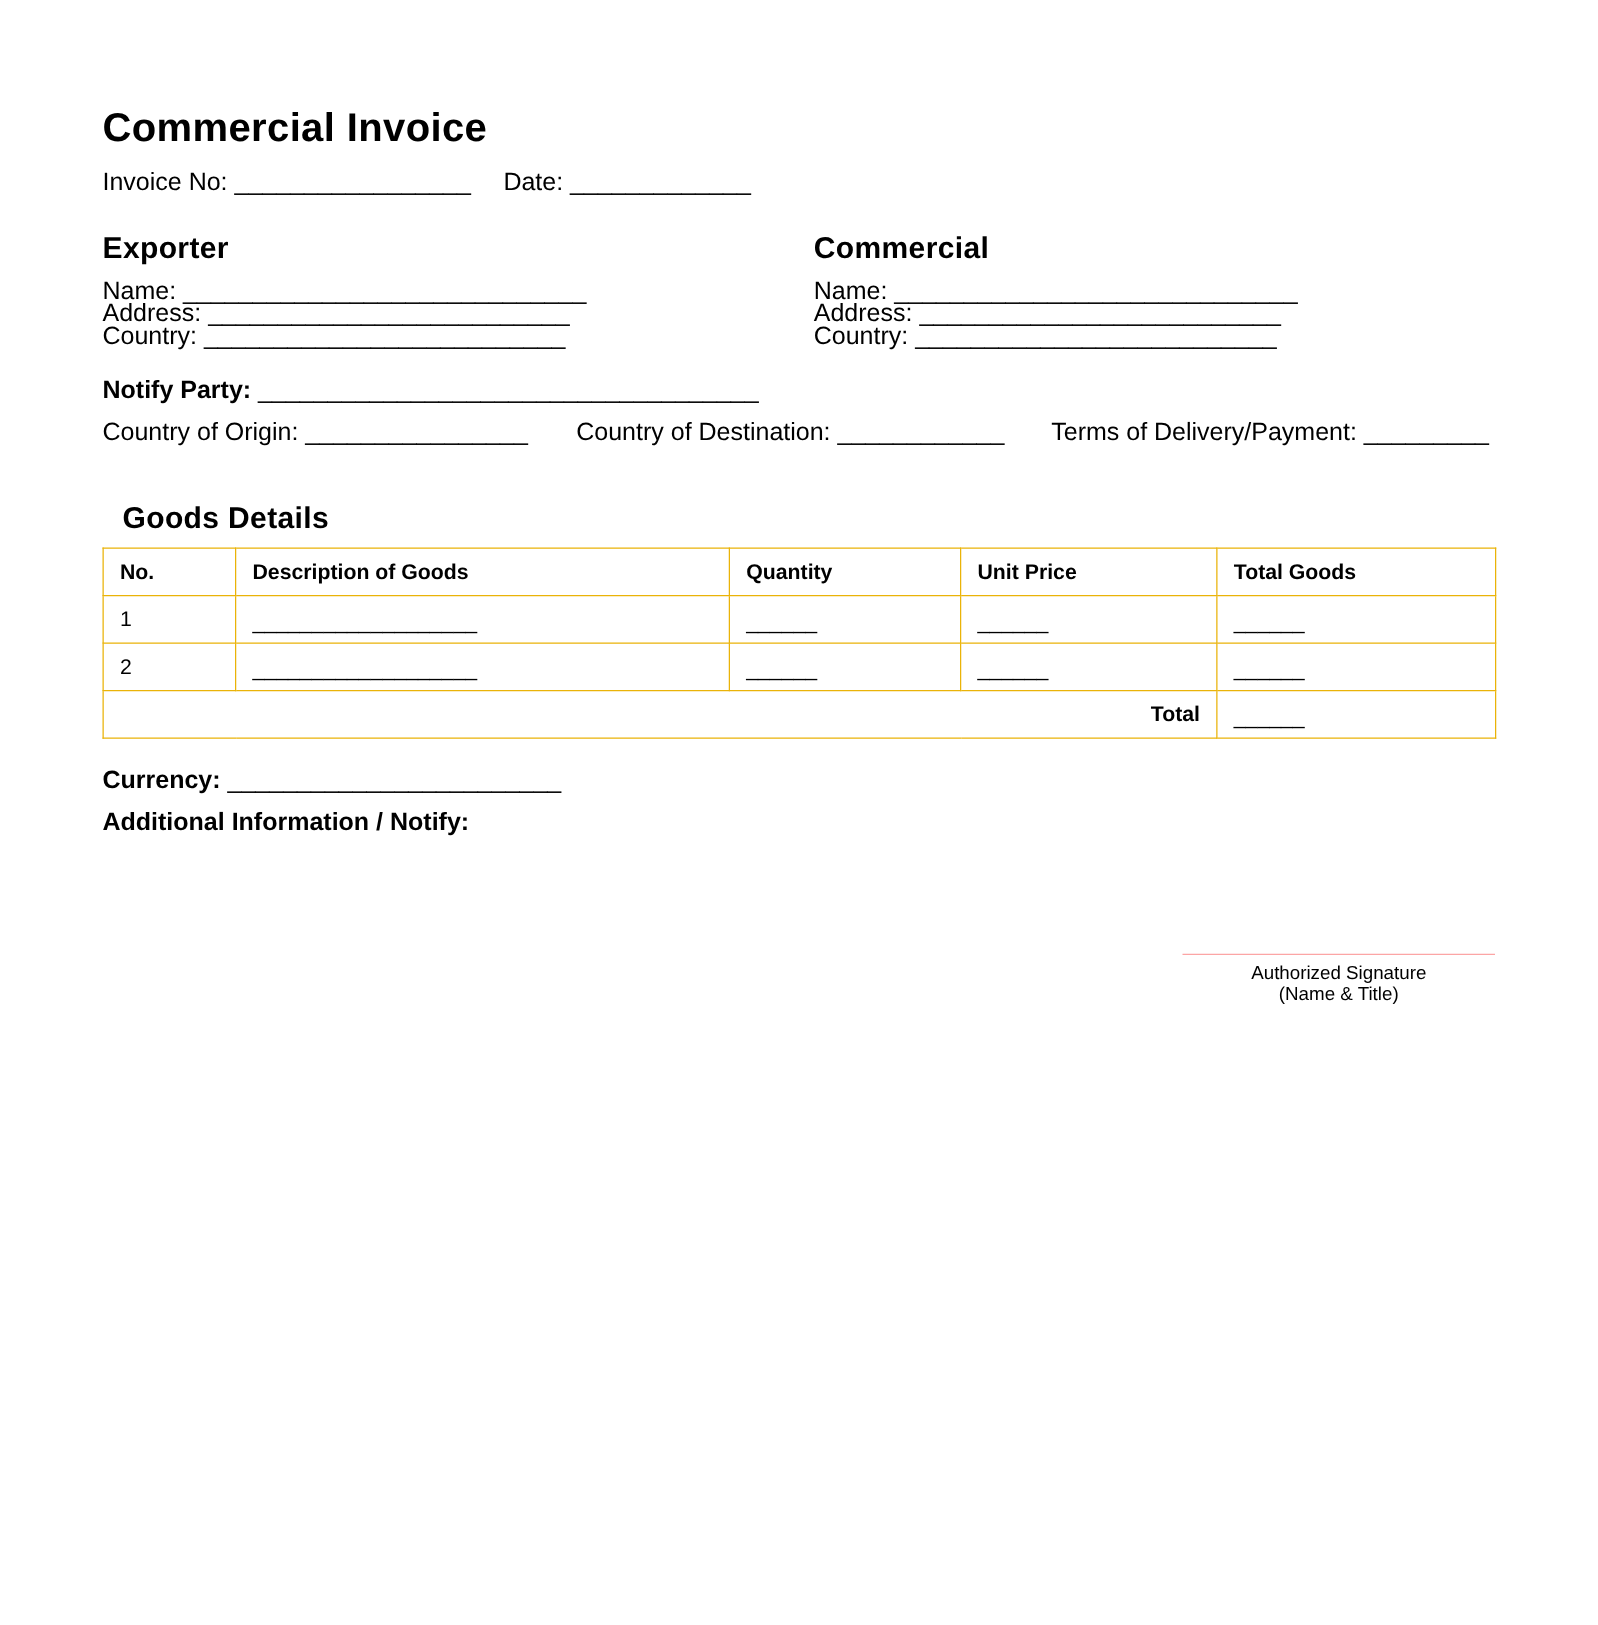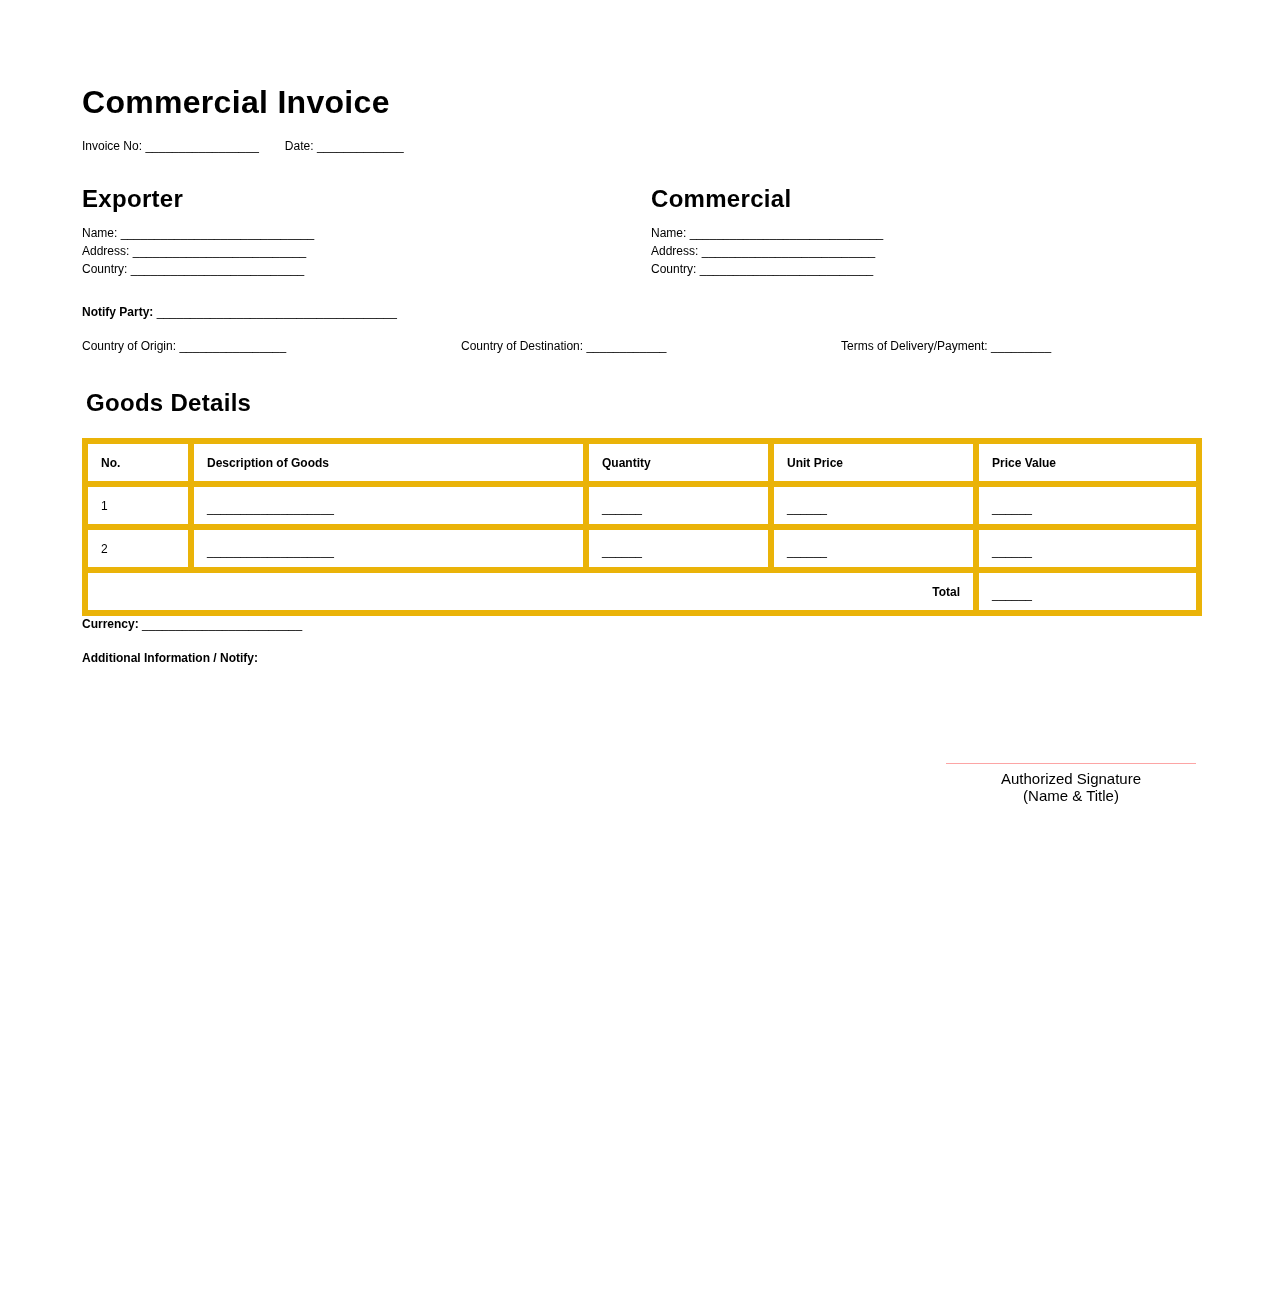--- a/index.html
+++ b/index.html
@@ -8,40 +8,40 @@
       font-family: "Liberation Sans", sans-serif;
       color: #000;
       font-size: 16px;
       position: relative;
     }
     .page { position: absolute; left: 82px; top: 0; width: 1114px; }
     h1 {
       position: absolute; left: 0; top: 84px; margin: 0;
       font-size: 32px; font-weight: bold; line-height: 36px; letter-spacing: 0.3px;
     }
-    .line16 { font-size: 12px; line-height: 18px; white-space: pre; }
+    .line16 { font-size: 20px; line-height: 18px; white-space: pre; }
     .meta { position: absolute; left: 0; top: 137px; }
     .meta .gap { display: inline-block; width: 26px; }
     .party { position: absolute; top: 186px; }
     .party h2 { margin: 0 0 12px 0; font-size: 24px; line-height: 26px; font-weight: bold; letter-spacing: 0.3px; }
     .party .row { display: block; }
     .exporter { left: 0; }
     .consignee { left: 569px; }
     .notify { position: absolute; left: 0; top: 303px; font-weight: bold; }
     .notify .blank { font-weight: normal; }
     .countries { position: absolute; left: 0; top: 337px; width: 1114px; text-align: right; }
     .countries span.cell { position: absolute; top: 0; }
-    .goods-title { position: absolute; left: 0; top: 386px; margin: 4px; font-size: 24px; line-height: 26px; font-weight: bold; letter-spacing: 0.3px; }
+    .goods-title { position: absolute; left: 0; top: 386px; margin: 16px; font-size: 24px; line-height: 26px; font-weight: bold; letter-spacing: 0.3px; }
     table.goods {
       position: absolute; left: 0; top: 438px; width: 1114px;
       border-collapse: collapse; table-layout: fixed;
     }
     table.goods th, table.goods td {
-      border: 6px solid #eab308; height: 37px; padding: 0 13px; text-align: left;
-      font-size: 12px; vertical-align: middle;
+      border: 1px solid #eab308; height: 37px; padding: 0 13px; text-align: left;
+      font-size: 17px; vertical-align: middle;
     }
     table.goods th { font-weight: bold; }
     table.goods td .blank { position: relative; top: 2px; }
     table.goods td.total-label { text-align: right; font-weight: bold; }
     .currency { position: absolute; left: 0; top: 615px; font-weight: bold; }
     .currency .blank { font-weight: normal; }
     .remarks { position: absolute; left: 0; top: 649px; font-weight: bold; }
     .signature {
       position: absolute; left: 864px; top: 763px; width: 250px;
       border-top: 1px solid #fca5a5; text-align: center; padding-top: 6px;
@@ -87,21 +87,21 @@
       <col style="width:185px">
       <col style="width:205px">
       <col style="width:223px">
     </colgroup>
     <thead>
       <tr>
         <th>No.</th>
         <th>Description of Goods</th>
         <th>Quantity</th>
         <th>Unit Price</th>
-        <th>Price Value</th>
+        <th>Total Goods</th>
       </tr>
     </thead>
     <tbody>
       <tr>
         <td>1</td>
         <td><span class="blank">___________________</span></td>
         <td><span class="blank">______</span></td>
         <td><span class="blank">______</span></td>
         <td><span class="blank">______</span></td>
       </tr>

